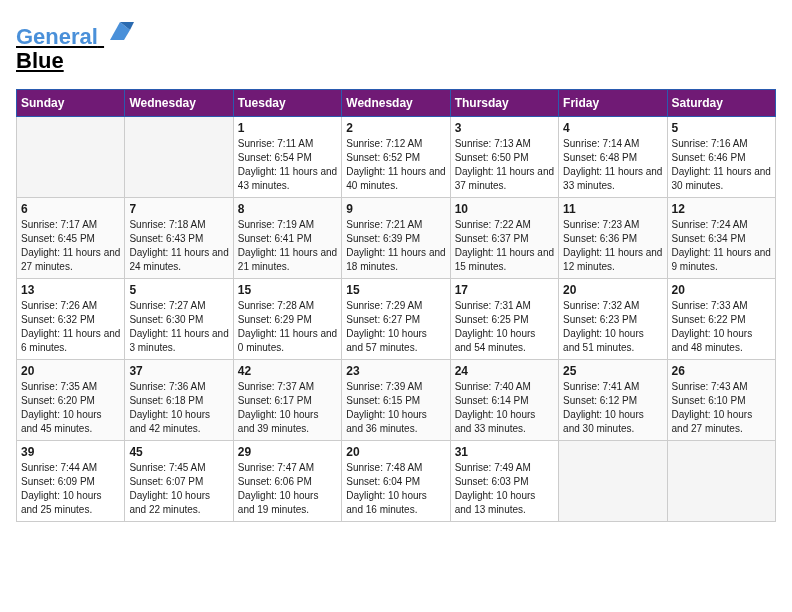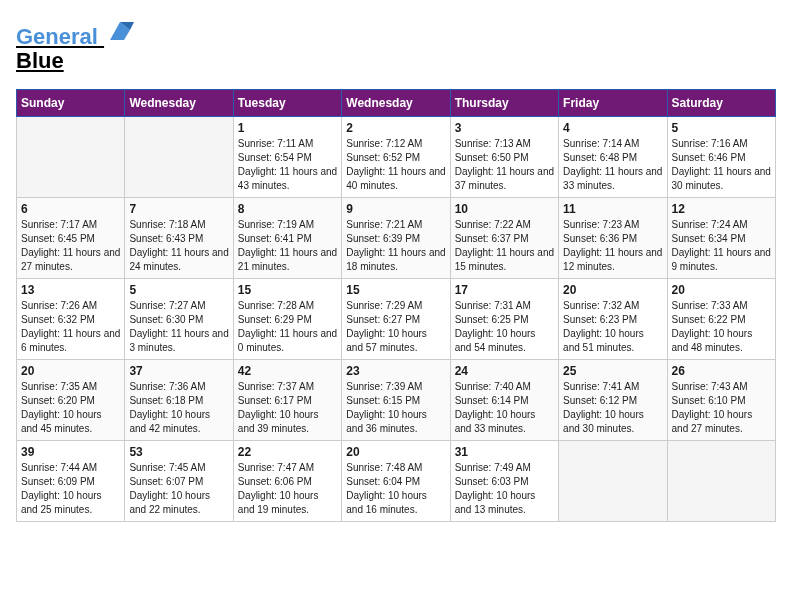--- a/index.html
+++ b/index.html
@@ -236,25 +236,25 @@
           <div class="day-num">26</div>
           <div class="day-info">Sunrise: 7:43 AM<br>Sunset: 6:10 PM<br>Daylight: 10 hours and 27 minutes.</div>
         </td>
       </tr>
       <tr>
         <td>
           <div class="day-num">39</div>
           <div class="day-info">Sunrise: 7:44 AM<br>Sunset: 6:09 PM<br>Daylight: 10 hours and 25 minutes.</div>
         </td>
         <td>
-          <div class="day-num">53</div>
+          <div class="day-num">45</div>
           <div class="day-info">Sunrise: 7:45 AM<br>Sunset: 6:07 PM<br>Daylight: 10 hours and 22 minutes.</div>
         </td>
         <td>
-          <div class="day-num">22</div>
+          <div class="day-num">29</div>
           <div class="day-info">Sunrise: 7:47 AM<br>Sunset: 6:06 PM<br>Daylight: 10 hours and 19 minutes.</div>
         </td>
         <td>
           <div class="day-num">20</div>
           <div class="day-info">Sunrise: 7:48 AM<br>Sunset: 6:04 PM<br>Daylight: 10 hours and 16 minutes.</div>
         </td>
         <td>
           <div class="day-num">31</div>
           <div class="day-info">Sunrise: 7:49 AM<br>Sunset: 6:03 PM<br>Daylight: 10 hours and 13 minutes.</div>
         </td>

